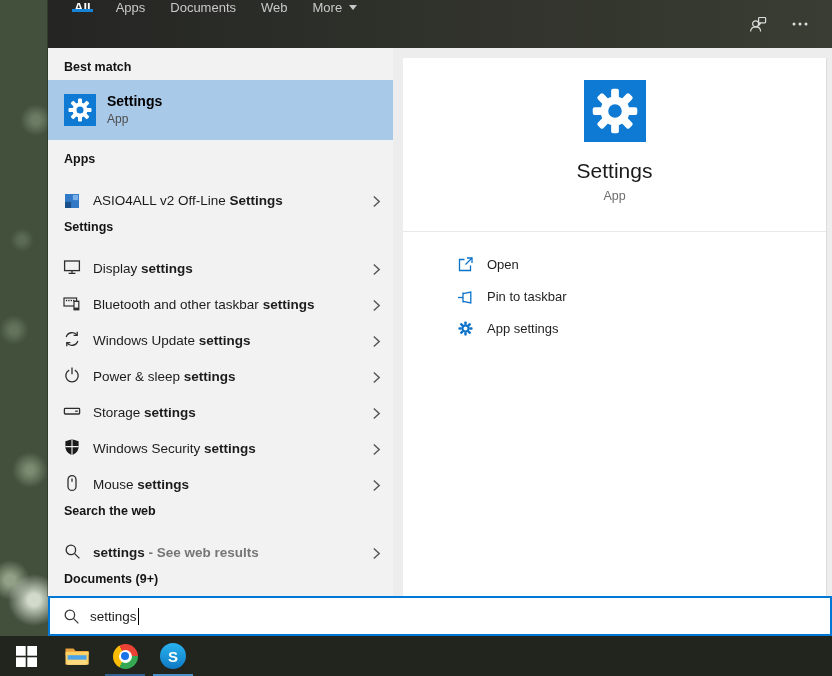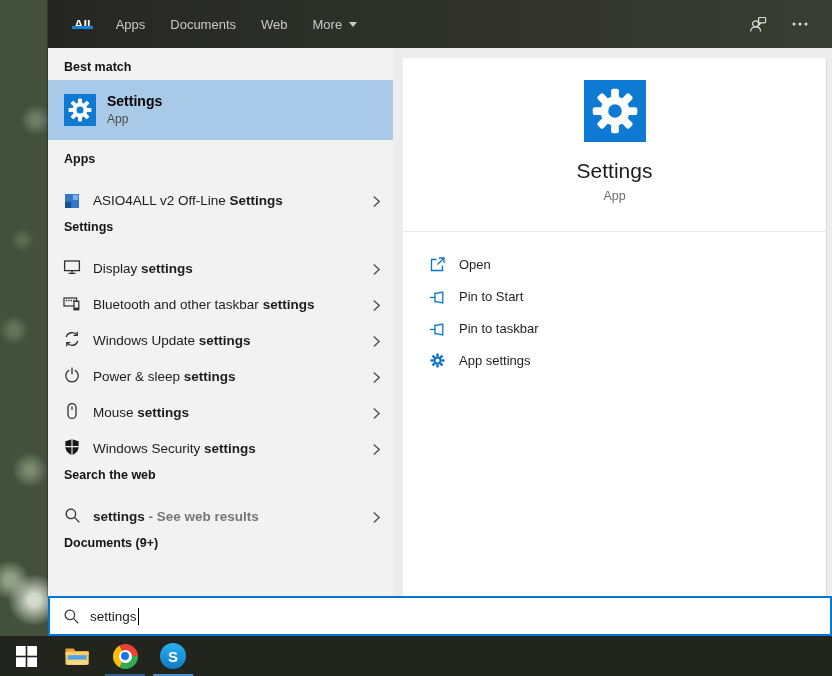--- a/index.html
+++ b/index.html
@@ -11,21 +11,21 @@
       radial-gradient(circle at 34px 600px, rgba(235,242,228,.85) 0 6px, rgba(235,242,228,0) 26px),
       radial-gradient(circle at 10px 580px, rgba(200,214,186,.6) 0 5px, rgba(200,214,186,0) 20px),
       radial-gradient(circle at 30px 470px, rgba(180,198,166,.5) 0 4px, rgba(180,198,166,0) 18px),
       radial-gradient(circle at 36px 120px, rgba(160,178,148,.45) 0 4px, rgba(160,178,148,0) 16px),
       radial-gradient(circle at 14px 330px, rgba(150,168,138,.4) 0 4px, rgba(150,168,138,0) 15px),
       radial-gradient(circle at 22px 240px, rgba(140,158,128,.35) 0 3px, rgba(140,158,128,0) 12px);
   }
   .win{position:absolute;left:48px;top:0;width:784px;height:596px;display:flex;flex-direction:column;box-shadow:0 0 0 1px rgba(0,0,0,.25);}
   
   .hdr{height:48px;flex:none;background:linear-gradient(90deg,#252623,#3a3d33);display:flex;align-items:stretch;}
-  .tabs{display:flex;align-items:center;padding-left:26px;}
+  .tabs{display:flex;align-items:flex-start;padding-left:26px;}
   .tab{position:relative;display:flex;align-items:center;margin-right:25px;font-size:13px;color:#c9c9c9;cursor:default;}
   .tab.active{color:#fff;font-weight:700;}
   .tab.active::after{content:"";position:absolute;left:-2px;right:-2px;bottom:3px;height:3px;background:#1583d7;}
   .tab .dcaret{width:0;height:0;border-left:4px solid transparent;border-right:4px solid transparent;border-top:5px solid #c9c9c9;margin-left:7px;}
   .hdr-right{margin-left:auto;display:flex;align-items:center;gap:22px;padding-right:22px;}
   .hicon{width:20px;height:20px;display:flex;align-items:center;justify-content:center;}
   
   .winbody{flex:1;display:flex;min-height:0;}
   .results{width:345px;flex:none;background:#f2f2f2;overflow:hidden;}
   .sec-header{height:32px;box-sizing:border-box;display:flex;align-items:flex-end;padding:0 0 6px 16px;font-size:12.5px;font-weight:700;color:#141414;}
@@ -41,21 +41,21 @@
   .hero-title{font-size:14px;font-weight:700;color:#000;line-height:17px;}
   .hero-sub{font-size:12px;color:#4d4d4d;line-height:15px;margin-top:2px;}
   svg{display:block;}
   
   .preview{flex:1;background:#ededed;padding:10px 5px 0 10px;box-sizing:border-box;min-width:0;}
   .pcard{background:#fff;height:100%;box-sizing:border-box;border-right:1px solid #dcdcdc;}
   .phero{height:174px;box-sizing:border-box;border-bottom:1px solid #e8e8e8;display:flex;flex-direction:column;align-items:center;padding-top:22px;}
   .tile62{width:62px;height:62px;}
   .ptitle{margin-top:17px;font-size:21px;font-weight:400;color:#1b1b1b;}
   .psub{margin-top:6px;font-size:12.5px;color:#6d6d6d;}
-  .actions{padding:16px 0 0 26px;}
+  .actions{padding:16px 0 0 26px;margin-left:28px;}
   .action{height:32px;display:flex;align-items:center;gap:13px;font-size:13px;color:#1f1f1f;}
   .action .aic{width:17px;height:17px;color:#0b72c9;display:flex;align-items:center;justify-content:center;}
   
   .searchbox{position:absolute;left:48px;top:596px;width:784px;height:40px;box-sizing:border-box;background:#fff;border:2px solid #0078d7;display:flex;align-items:center;padding-left:13px;}
   .searchbox .sic{width:17px;height:17px;color:#3c3c3c;margin-right:10px;}
   .query{font-size:13.5px;color:#1b1b1b;}
   .caret{display:inline-block;width:1px;height:17px;background:#000;margin-left:1px;vertical-align:-3px;animation:blink 1.1s steps(1) infinite;}
   @keyframes blink{50%{opacity:0;}}
   
   .taskbar{position:absolute;left:0;top:636px;width:832px;height:40px;background:#21251d;display:flex;align-items:stretch;}
@@ -211,39 +211,53 @@
           <div class="rtext"><span class="t-pre">Power &amp; sleep </span><span class="t-bold">settings</span></div>
           <span class="chev">
             <svg viewBox="0 0 10 14" width="9" height="13" fill="none" stroke="currentColor" stroke-width="1.6">
               <path d="M2 1.5 8 7l-6 5.5"></path>
             </svg>
           </span>
         </div>
         <div class="row">
           <span class="ric">
             <svg viewBox="0 0 18 18" width="18" height="18" fill="none" stroke="currentColor" stroke-width="1.3">
-              <rect x="5" y="1.6" width="8" height="14.8" rx="4"></rect>
-              <path d="M9 4.4v3.4"></path>
-            </svg>
-          </span>
-          <div class="rtext"><span class="t-pre">Mouse </span><span class="t-bold">settings</span></div>
+              <rect x="1.4" y="6.4" width="15.2" height="5.6" rx="0.8"></rect>
+              <path d="M12.2 9.2h2.6"></path>
+            </svg>
+          </span>
+          <div class="rtext"><span class="t-pre">Storage </span><span class="t-bold">settings</span></div>
           <span class="chev">
             <svg viewBox="0 0 10 14" width="9" height="13" fill="none" stroke="currentColor" stroke-width="1.6">
               <path d="M2 1.5 8 7l-6 5.5"></path>
             </svg>
           </span>
         </div>
         <div class="row">
           <span class="ric">
             <svg viewBox="0 0 18 18" width="18" height="18">
               <path d="M9 1.2 15.6 3.3v5.2c0 4.6-3 7.4-6.6 8.5-3.6-1.1-6.6-3.9-6.6-8.5V3.3Z" fill="#1a1a1a"></path>
               <path d="M9 1.2v16M2.4 8.6h13.2" stroke="#f2f2f2" stroke-width="1.1"></path>
             </svg>
           </span>
           <div class="rtext"><span class="t-pre">Windows Security </span><span class="t-bold">settings</span></div>
+          <span class="chev">
+            <svg viewBox="0 0 10 14" width="9" height="13" fill="none" stroke="currentColor" stroke-width="1.6">
+              <path d="M2 1.5 8 7l-6 5.5"></path>
+            </svg>
+          </span>
+        </div>
+        <div class="row">
+          <span class="ric">
+            <svg viewBox="0 0 18 18" width="18" height="18" fill="none" stroke="currentColor" stroke-width="1.3">
+              <rect x="5" y="1.6" width="8" height="14.8" rx="4"></rect>
+              <path d="M9 4.4v3.4"></path>
+            </svg>
+          </span>
+          <div class="rtext"><span class="t-pre">Mouse </span><span class="t-bold">settings</span></div>
           <span class="chev">
             <svg viewBox="0 0 10 14" width="9" height="13" fill="none" stroke="currentColor" stroke-width="1.6">
               <path d="M2 1.5 8 7l-6 5.5"></path>
             </svg>
           </span>
         </div>
         <div class="sec-header">Search the web</div>
         <div class="row">
           <span class="ric">
             <svg viewBox="0 0 18 18" width="17" height="17" fill="none" stroke="currentColor" stroke-width="1.4">
@@ -285,30 +299,20 @@
         <div class="actions" id="actions">
             <div class="action">
               <span class="aic">
                 <svg viewBox="0 0 17 17" width="17" height="17" fill="none" stroke="currentColor" stroke-width="1.3">
                   <path d="M7.5 3.5H2.5v11h11V9.5"></path>
                   <path d="M10 2h5v5"></path>
                   <path d="M15 2 8.5 8.5"></path>
                 </svg>
               </span>
               <span>Open</span>
-            </div>
-            <div class="action">
-              <span class="aic">
-                <svg viewBox="0 0 17 17" width="17" height="17" fill="none" stroke="currentColor" stroke-width="1.3">
-                  <path d="M1 9.5h5"></path>
-                  <path d="M6 4.5v10"></path>
-                  <path d="M6 5.6 13.8 4v11L6 13.4"></path>
-                </svg>
-              </span>
-              <span>Pin to Start</span>
             </div>
             <div class="action">
               <span class="aic">
                 <svg viewBox="0 0 17 17" width="17" height="17" fill="none" stroke="currentColor" stroke-width="1.3">
                   <path d="M1 9.5h5"></path>
                   <path d="M6 4.5v10"></path>
                   <path d="M6 5.6 13.8 4v11L6 13.4"></path>
                 </svg>
               </span>
               <span>Pin to taskbar</span>

